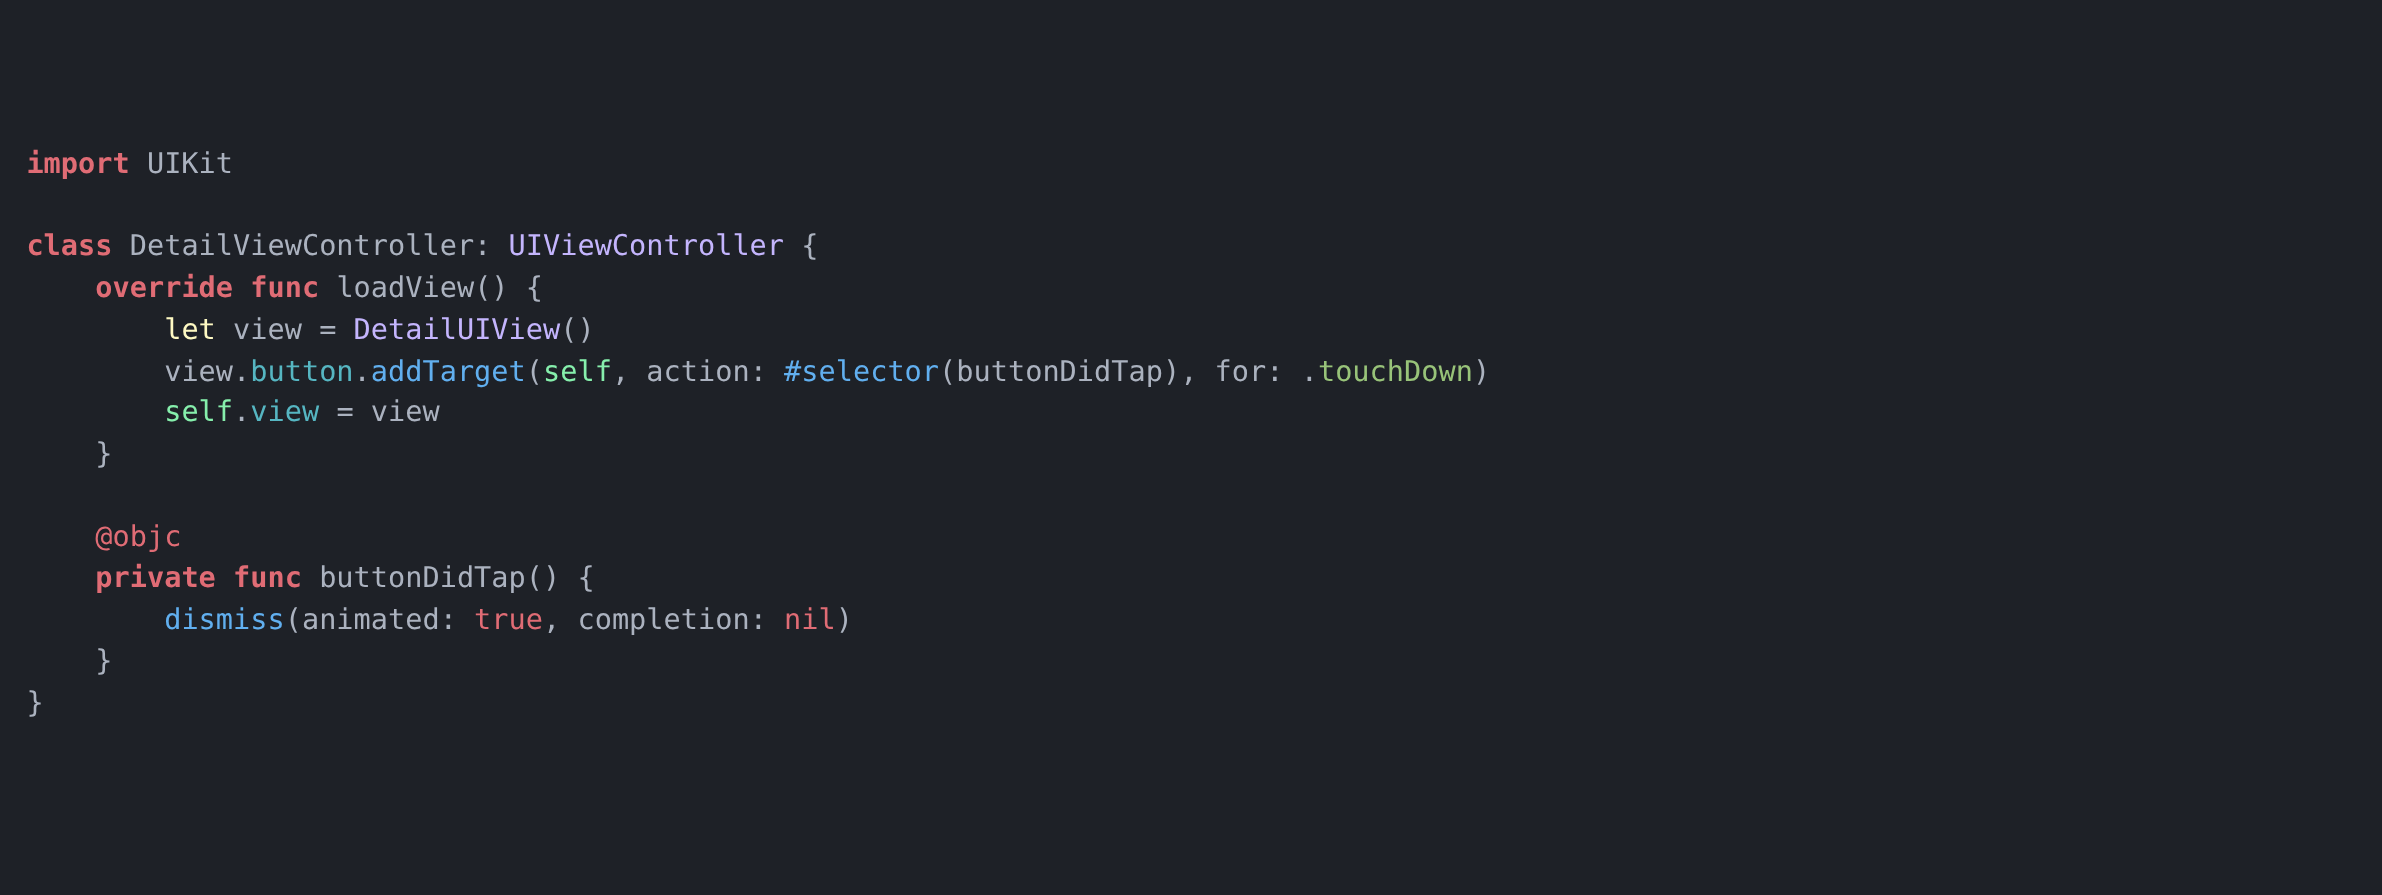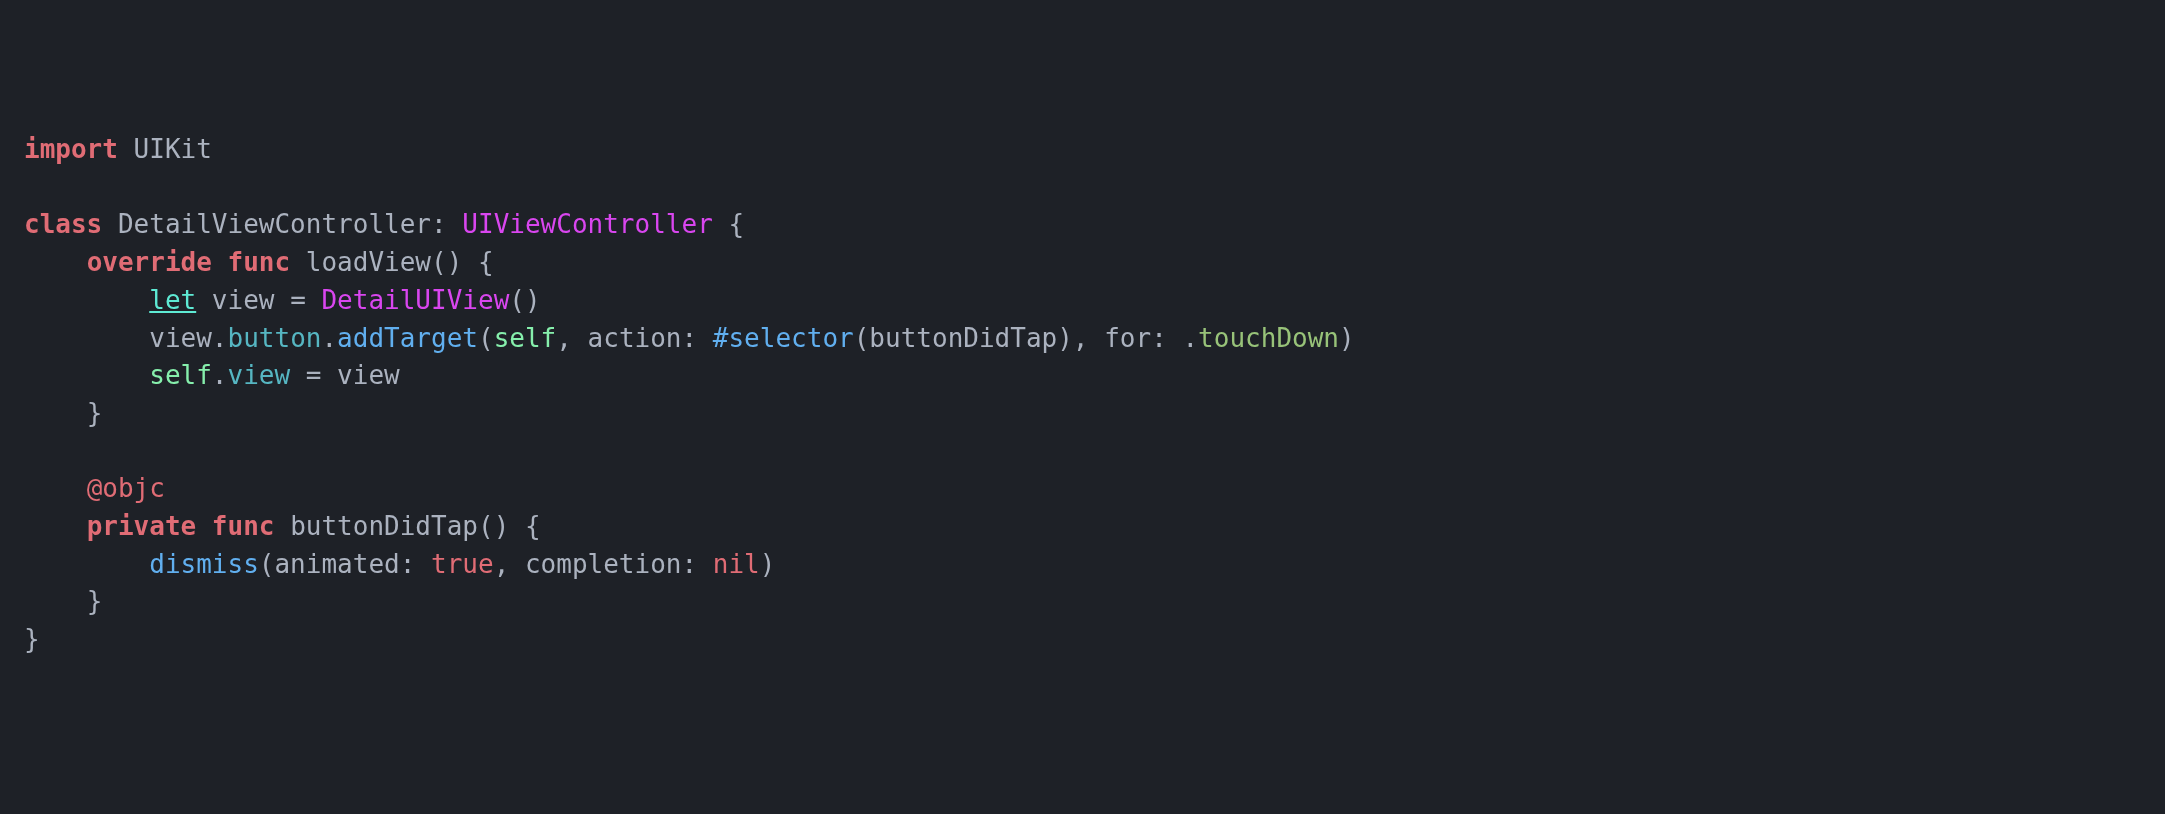--- a/index.html
+++ b/index.html
@@ -19,24 +19,24 @@
       width: 2165px;
       height: 814px;
       overflow: hidden;
     }
     
     .line {
       display: block;
     }
     
     .keyword { color: #e06c75; font-weight: bold; }
-    .type { color: #d946ef; text-align: right; }
+    .type { color: #c4b5fd; text-align: right; }
     .identifier { color: #abb2bf; }
     .func-name { color: #abb2bf; }
-    .let-kw { color: #5eead4; text-decoration: underline; }
+    .let-kw { color: #fef9c3; }
     .var-name { color: #abb2bf; }
     .property { color: #56b6c2; }
     .method { color: #61afef; margin-top: 48px; }
     .self-kw { color: #86efac; }
     .attribute { color: #e06c75; }
     .param-label { color: #abb2bf; text-align: center; }
     .enum-val { color: #98c379; }
     .punct { color: #abb2bf; }
     .brace { color: #abb2bf; }
     .nil-kw { color: #e06c75; }

